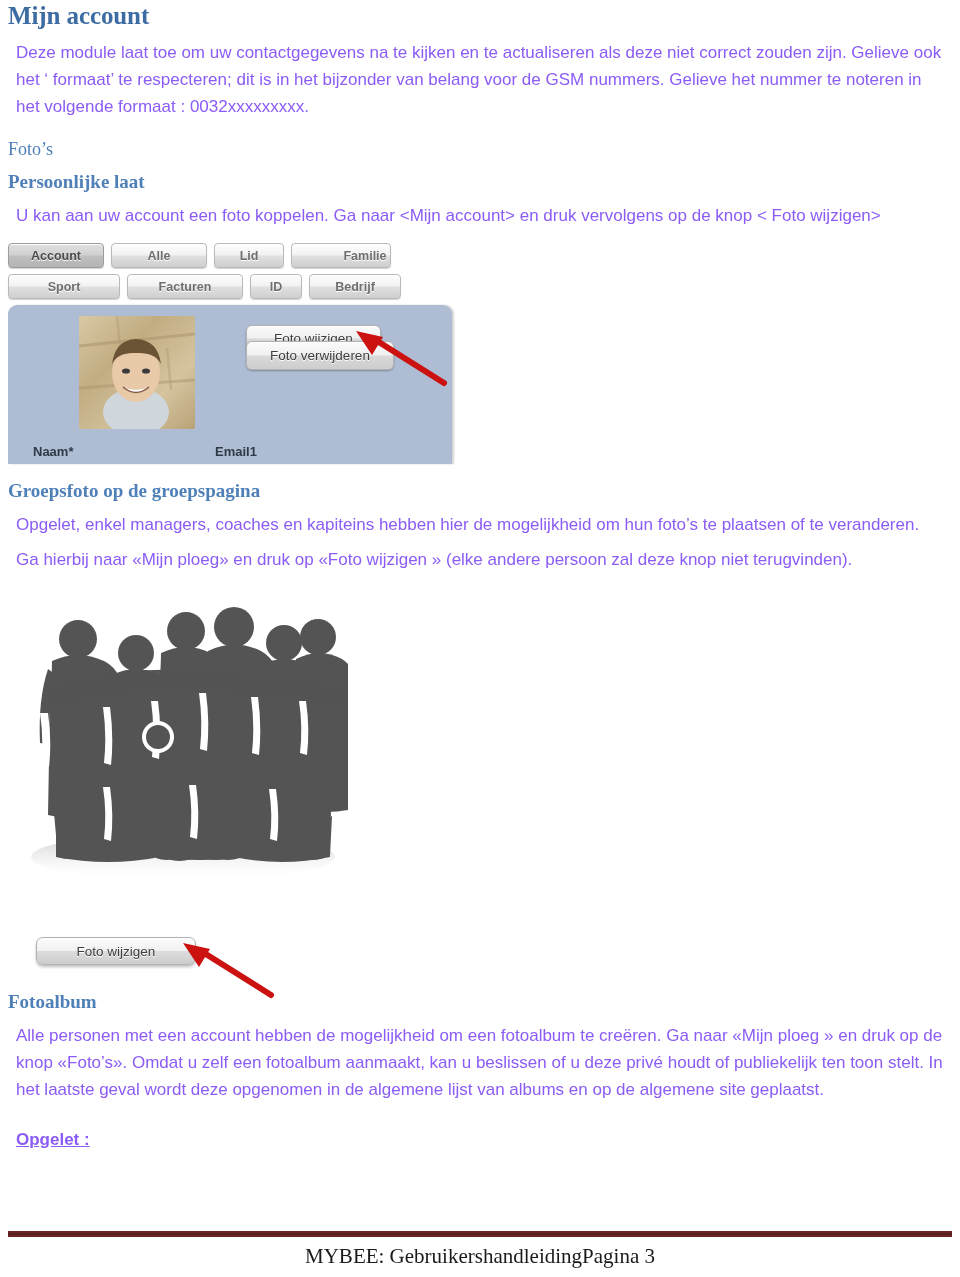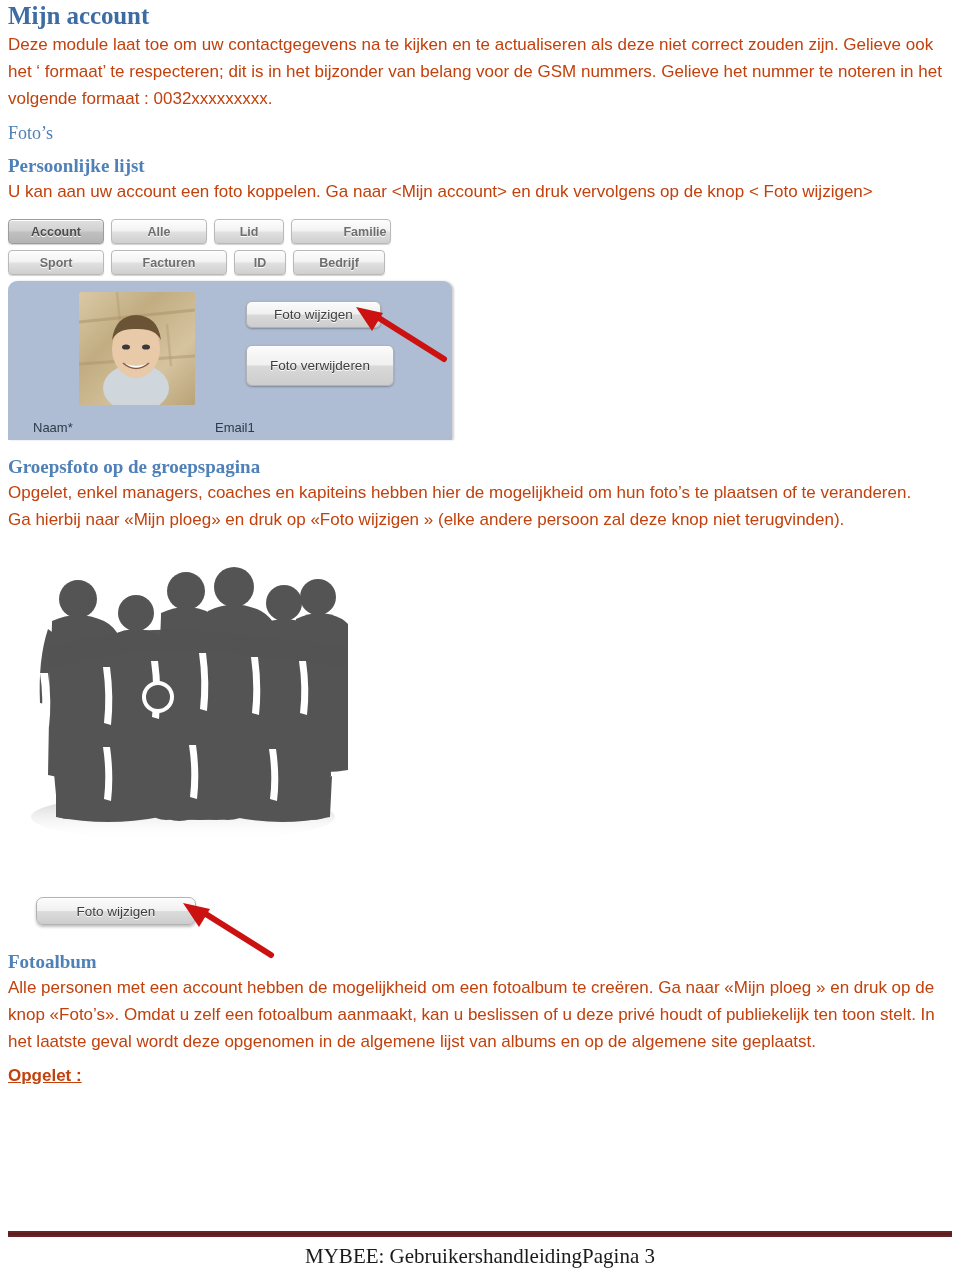--- a/index.html
+++ b/index.html
@@ -47,23 +47,23 @@
     font-weight: bold;
     color: #4f81b8;
     margin: 0;
     padding: 2px 0 1px 0;
   }
 
   
   p.doc-p {
     font-size: 17px;
     line-height: 27px;
-    margin: 0;
+    margin: 8px;
     padding: 0;
-    color: #c2410c;
+    color: #8b5cf6;
     text-align: left;
   }
 
   .spacer-sm { height: 7px; }
   .spacer-md { height: 14px; }
 
   .underline-bold {
     font-weight: bold;
     text-decoration: underline;
     font-size: 17px;
@@ -98,21 +98,21 @@
   }
   .tab-btn.active {
     background: linear-gradient(to bottom, #e0e0e0 0%, #d2d2d2 45%, #bfbfbf 55%, #b4b4b4 100%);
     color: #4b4b4b;
     border-color: #9c9c9c;
   }
   .tab-w1 { width: 96px; }
   .tab-w2 { width: 96px; }
   .tab-w3 { width: 70px; }
   .tab-w4 { width: 100px; padding-left: 48px; }
-  .tab-w5 { width: 96px; }
+  .tab-w5 { width: 112px; }
   .tab-w6 { width: 116px; }
   .tab-w7 { width: 52px; }
   .tab-w8 { width: 92px; }
 
   .blue-panel {
     position: relative;
     width: 444px;
     height: 159px;
     margin-top: 6px;
     background: #aebdd3;
@@ -127,21 +127,21 @@
     width: 116px;
     height: 113px;
     border-radius: 2px;
     overflow: hidden;
     background: #c3ae8c;
   }
   .field-label {
     position: absolute;
     font-family: "Liberation Sans", sans-serif;
     font-size: 13px;
-    font-weight: normal;
+    font-weight: bold;
     color: #2d3a47;
     bottom: 5px;
   }
   .label-naam { left: 25px; }
   .label-email { left: 207px; }
 
   .gbtn {
     position: absolute;
     border-radius: 6px;
     border: 1px solid #b2b2b2;
@@ -150,21 +150,21 @@
     font-family: "Liberation Sans", sans-serif;
     font-size: 13.5px;
     color: #3e3e3e;
     display: flex;
     align-items: center;
     justify-content: center;
     box-sizing: border-box;
     text-shadow: 0 1px 0 #fff;
   }
   .btn-wijzigen { left: 238px; top: 20px; width: 135px; height: 27px; }
-  .btn-verwijderen { left: 238px; top: 64px; width: 148px; height: 41px; }
+  .btn-verwijderen { left: 238px; top: 36px; width: 148px; height: 29px; }
 
   
   .arrow-svg { position: absolute; pointer-events: none; }
 
   
   .shot-group {
     position: relative;
     width: 420px;
     height: 400px;
     margin-top: 16px;
@@ -231,21 +231,21 @@
   <h1 class="doc-h1">Mijn account</h1>
 
   <p class="doc-p">Deze module laat toe om uw contactgegevens na te kijken en te actualiseren als deze niet correct zouden zijn. Gelieve ook het ‘ formaat’ te respecteren; dit is in het bijzonder van belang voor de GSM nummers. Gelieve het nummer te noteren in het volgende formaat  : 0032xxxxxxxxx.</p>
 
   <div class="spacer-sm"></div>
 
   <h2 class="doc-h2">Foto’s</h2>
 
   <div class="spacer-sm"></div>
 
-  <h3 class="doc-h3">Persoonlijke lijst</h3>
+  <h3 class="doc-h3">Persoonlijke laat</h3>
   <p class="doc-p">U kan aan uw account een foto koppelen. Ga naar  &lt;Mijn account&gt; en druk vervolgens op de knop &lt; Foto wijzigen&gt;</p>
 
   <div class="shot-account">
 
     <div class="tab-row">
       <div class="tab-btn tab-w1 active">Account</div>
       <div class="tab-btn tab-w2">Alle</div>
       <div class="tab-btn tab-w3">Lid</div>
       <div class="tab-btn tab-w4">Familie</div>
     </div>

